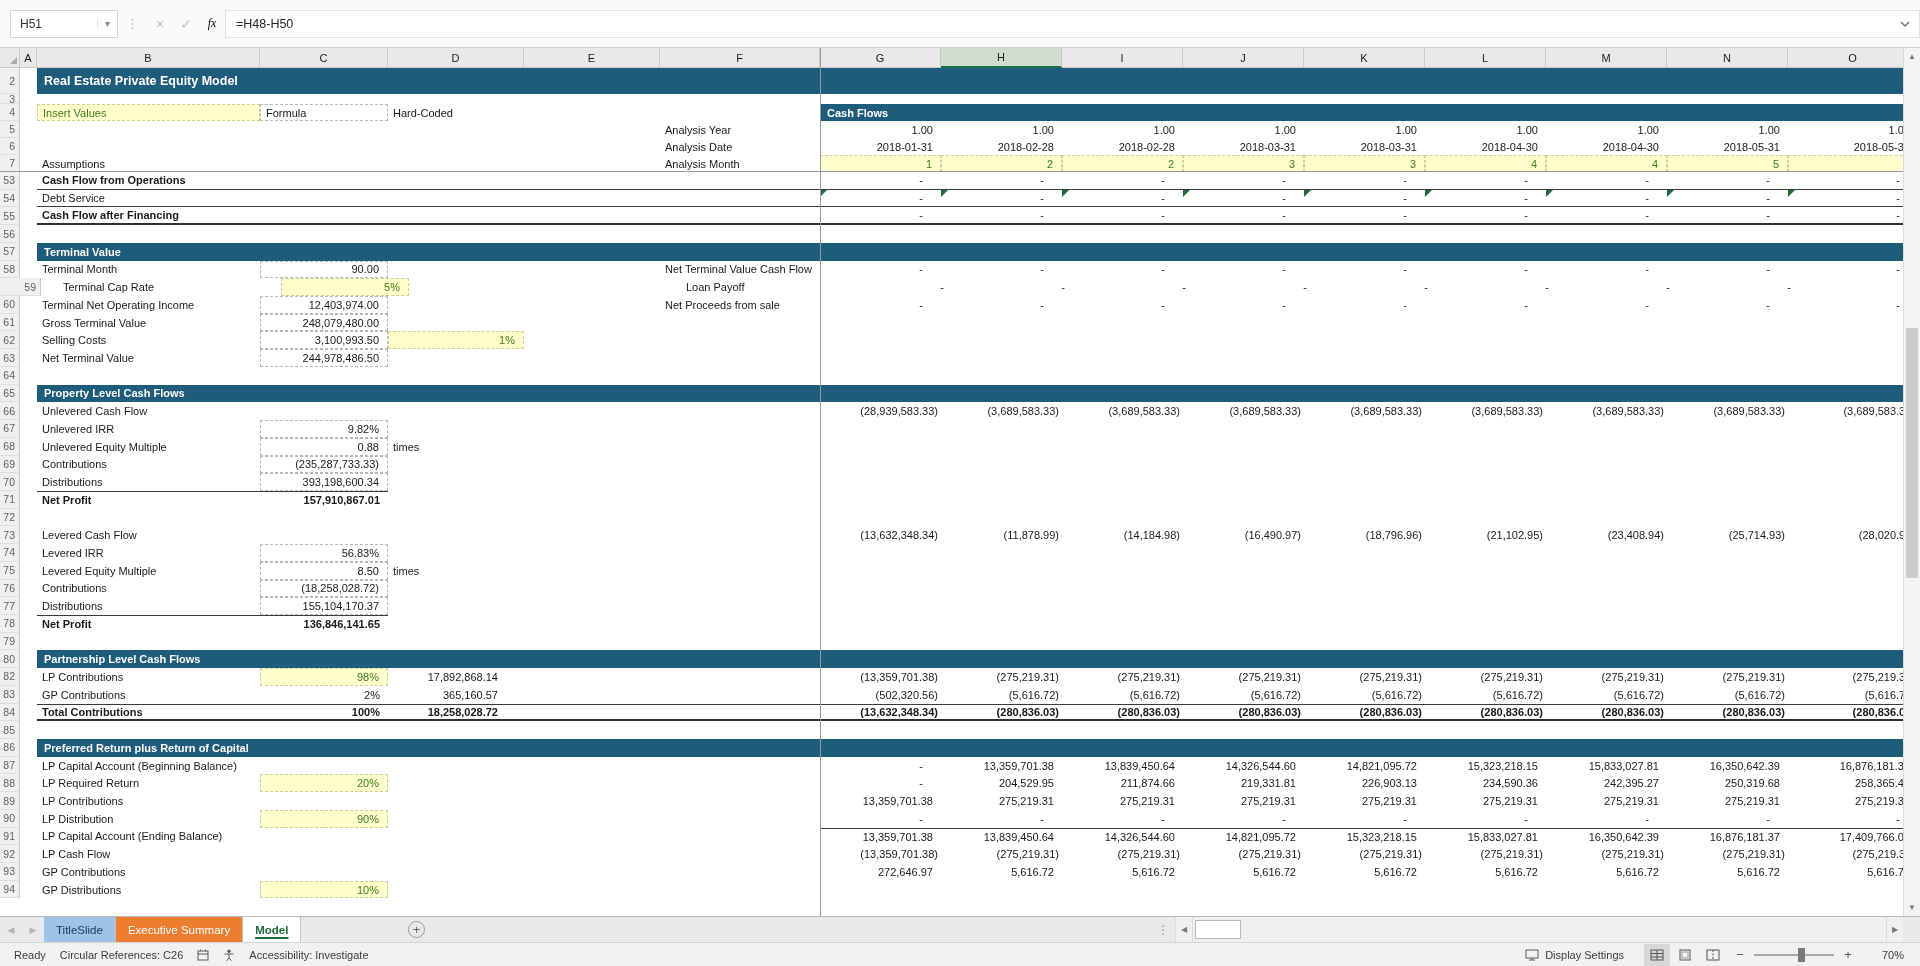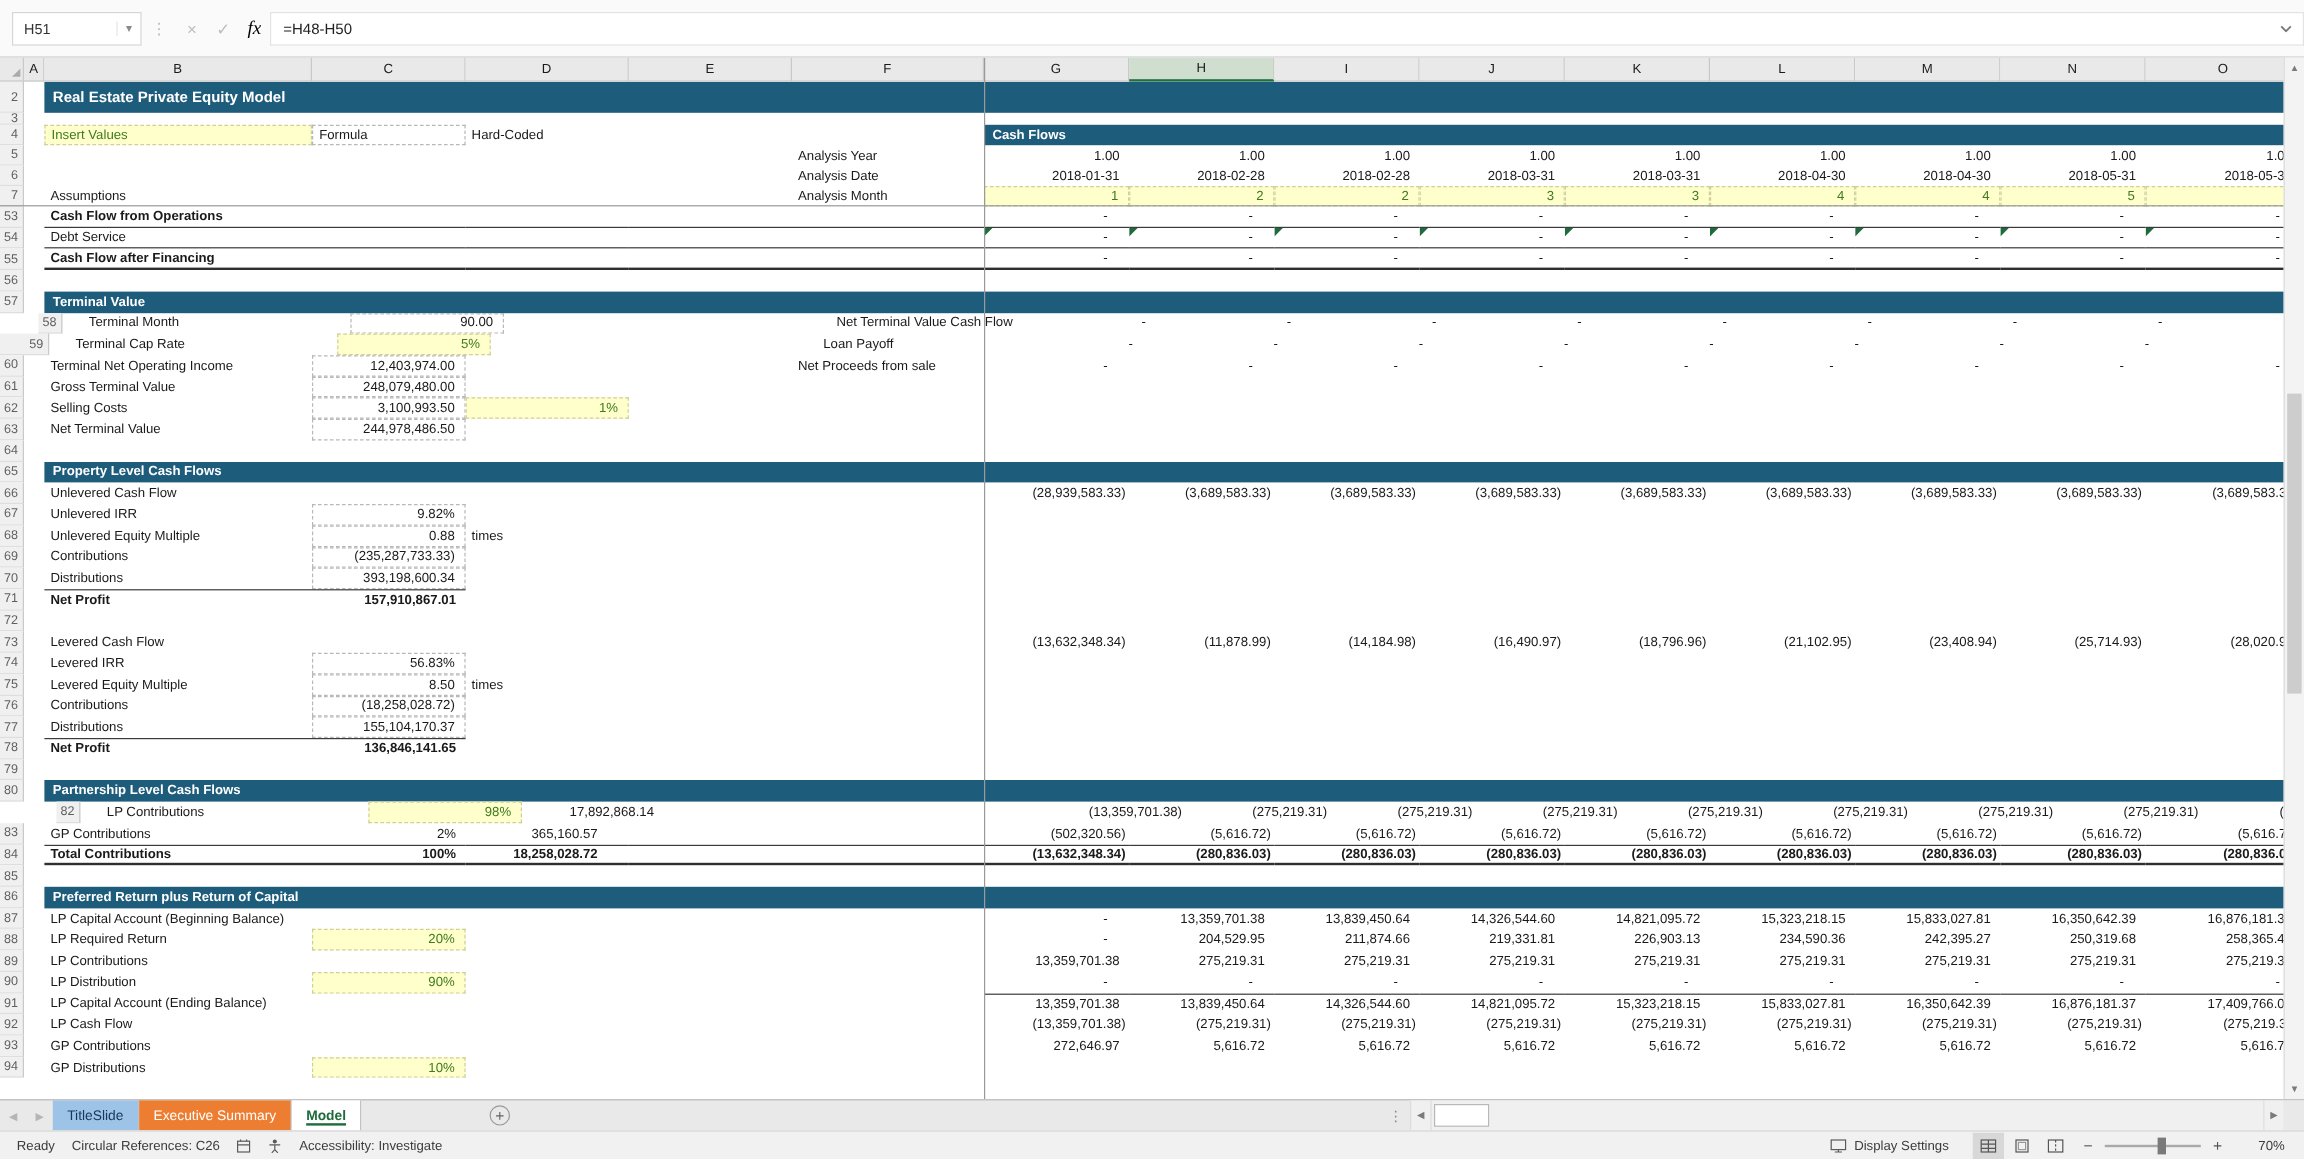--- a/index.html
+++ b/index.html
@@ -8,21 +8,21 @@
 
   
   .fbar { position:absolute; top:0; left:0; width:1920px; height:48px; background:#fafafa;
     border-bottom:1px solid #cfcfcf; display:flex; align-items:center; z-index:4; }
   .namebox { width:108px; height:28px; background:#fff; border:1px solid #d6d6d6; margin-left:10px;
     display:flex; align-items:center; font-size:12px; color:#333; }
   .nb-text { flex:1; padding-left:9px; }
   .nb-chev { width:20px; text-align:center; color:#8a8a8a; font-size:10px; border-left:1px solid #e6e6e6; }
   .vdots { color:#b9b9b9; font-size:13px; margin:0 8px 0 8px; }
   .fbtn { width:26px; text-align:center; color:#bdbdbd; font-size:14px; cursor:default; }
-  .fx { color:#000000; font-family:"Liberation Serif",serif; font-style:italic; font-size:16px; }
+  .fx { color:#000000; font-family:"Liberation Serif",serif; font-style:italic; font-size:12px; }
   .finput { flex:1; height:28px; background:#fff; border:1px solid #e3e3e3; border-right:none;
     display:flex; align-items:center; padding-left:10px; font-size:12.5px; color:#222; }
   .fchev { width:30px; display:flex; justify-content:center; align-items:center; height:28px;
     background:#fff; border:1px solid #e3e3e3; border-left:none; }
 
   
   #col-headers { position:absolute; top:48px; left:0; width:1920px; height:20px; display:flex; z-index:2; }
   .ch { height:20px; background:#e9e9e9; border-right:1px solid #c9c9c9; border-bottom:1px solid #c9c9c9;
     display:flex; align-items:center; justify-content:center; font-size:11px; color:#4a4a4a; flex-shrink:0; }
   .ch.sel { background:#cfdecf; border-bottom:2px solid #1e7145; }
@@ -272,21 +272,21 @@
     <div class="row" style="height: 17.72px;">
       <div class="cell gut" style="width: 20px;">56</div>
       <div class="cell" style="width: 17px;"></div>
       <div class="cell" style="width: 1881px;"></div>
     </div>
     <div class="row" style="height: 17.72px;">
       <div class="cell gut" style="width: 20px;">57</div>
       <div class="cell" style="width: 17px;"></div>
       <div class="cell band" style="width: 1881px;">Terminal Value</div>
     </div>
-    <div class="row" style="height: 17.72px; padding-left: 32px;">
+    <div class="row" style="height: 17.72px;">
       <div class="cell gut" style="width: 20px;">58</div>
       <div class="cell" style="width: 17px;"></div>
       <div class="cell txt" style="width: 223px;">Terminal Month</div>
       <div class="cell num box" style="width: 128px;">90.00</div>
       <div class="cell" style="width: 136px;"></div>
       <div class="cell" style="width: 136px;"></div>
       <div class="cell txt" style="width: 160px;">Net Terminal Value Cash Flow</div>
       <div class="cell valcell dash" style="width: 121px;">-</div>
       <div class="cell valcell dash" style="width: 121px;">-</div>
       <div class="cell valcell dash" style="width: 121px;">-</div>
@@ -621,21 +621,21 @@
     <div class="row" style="height: 17.72px;">
       <div class="cell gut" style="width: 20px;">79</div>
       <div class="cell" style="width: 17px;"></div>
       <div class="cell" style="width: 1881px;"></div>
     </div>
     <div class="row" style="height: 17.72px;">
       <div class="cell gut" style="width: 20px;">80</div>
       <div class="cell" style="width: 17px;"></div>
       <div class="cell band" style="width: 1881px;">Partnership Level Cash Flows</div>
     </div>
-    <div class="row" style="height: 17.72px; margin-left: 47px;">
+    <div class="row" style="height: 17.72px;">
       <div class="cell gut" style="width: 20px;">82</div>
       <div class="cell" style="width: 17px;"></div>
       <div class="cell txt" style="width: 223px;">LP Contributions</div>
       <div class="cell num yellow" style="width: 128px;">98%</div>
       <div class="cell num pr26" style="width: 136px;">17,892,868.14</div>
       <div class="cell" style="width: 136px;"></div>
       <div class="cell" style="width: 160px;"></div>
       <div class="cell valcell num neg" style="width: 121px;">(13,359,701.38)</div>
       <div class="cell valcell num neg" style="width: 121px;">(275,219.31)</div>
       <div class="cell valcell num neg" style="width: 121px;">(275,219.31)</div>

